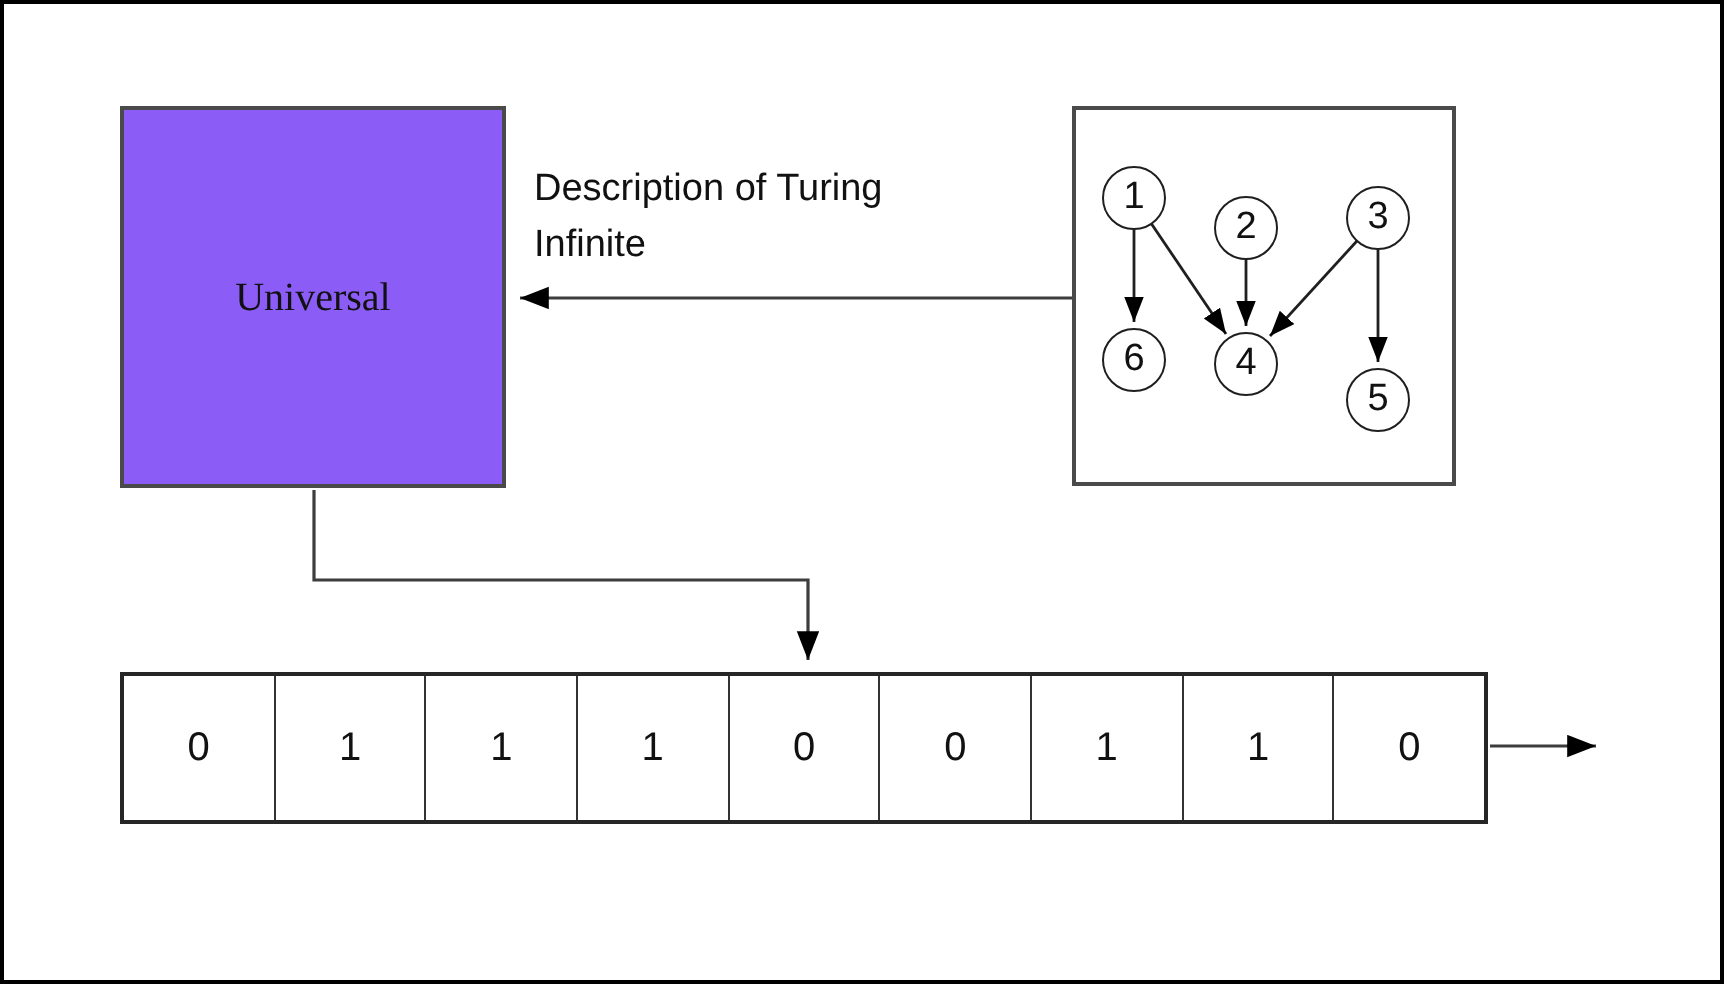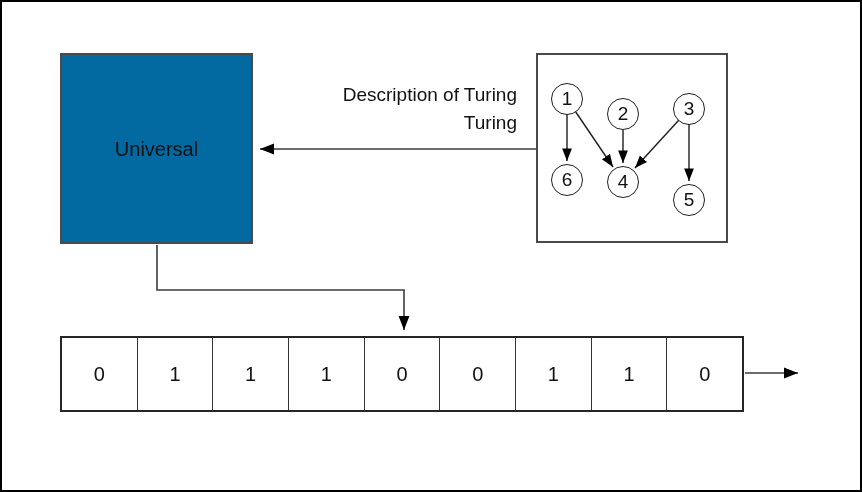--- a/index.html
+++ b/index.html
@@ -18,33 +18,34 @@
     position: absolute;
     left: 0; top: 0;
     width: 862px; height: 492px;
     pointer-events: none;
   }
   .utm-box {
     position: absolute;
     left: 58px; top: 51px;
     width: 193px; height: 191px;
     border: 2px solid #4a4a4a;
-    background: #0369a1;
+    background: #8b5cf6;
     display: flex;
     align-items: center;
     justify-content: center;
     text-align: center;
     font-size: 20px;
     line-height: 28px;
+    font-family: Liberation Serif, serif;
   }
   .desc-label {
     position: absolute;
     left: 265px; top: 79px;
     width: 250px;
-    text-align: right;
+    text-align: left;
     font-size: 19px;
     line-height: 28px;
   }
   .state-box {
     position: absolute;
     left: 534px; top: 51px;
     width: 192px; height: 190px;
     border: 2px solid #4a4a4a;
     background: #ffffff;
   }
@@ -114,21 +115,21 @@
   </svg>
 
   <div class="utm-box">
     <div>
       <div>Universal</div>
     </div>
   </div>
 
   <div class="desc-label">
     <div>Description of Turing</div>
-    <div>Turing</div>
+    <div>Infinite</div>
   </div>
 
   <div class="state-box">
     <svg class="edges" viewBox="0 0 188 186">
       <defs>
         <marker id="arrow2" markerWidth="10" markerHeight="8" refX="9" refY="3.5" orient="auto">
           <path d="M0,0 L9,3.5 L0,7 Z" fill="#000000"></path>
         </marker>
       </defs>
       <line x1="29" y1="44" x2="29" y2="106" stroke="#1f1f1f" stroke-width="1.4" marker-end="url(#arrow2)"></line>

